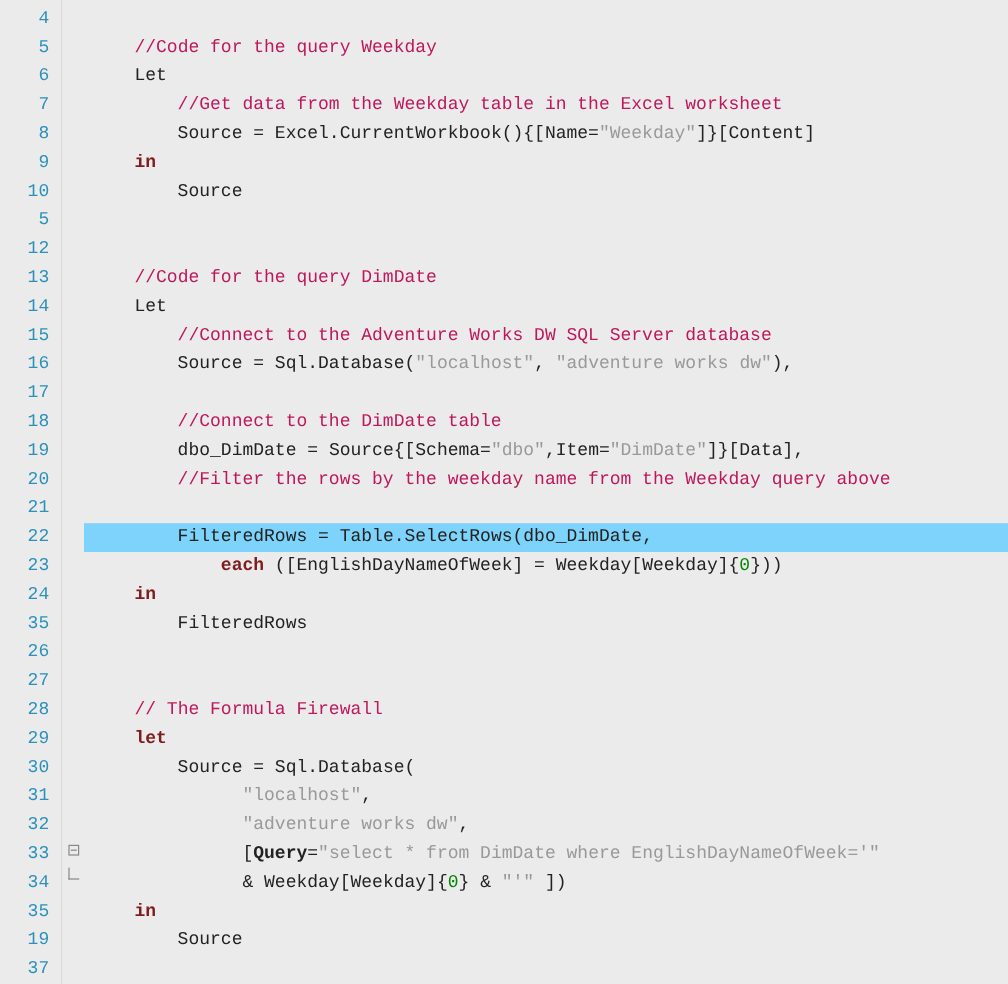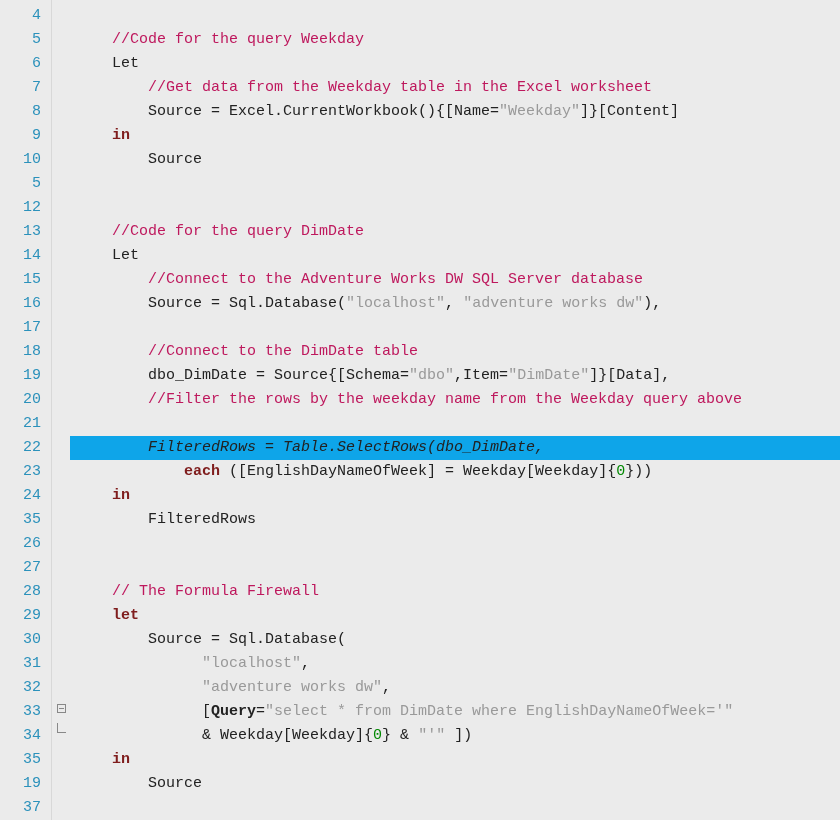--- a/index.html
+++ b/index.html
@@ -66,21 +66,21 @@
   }
   .code {
     flex: 1;
     padding-top: 4px;
     line-height: 24px;
     white-space: pre;
     color: #222;
     padding-left: 6px;
   }
   .code .line { height: 24px; }
-  .code .line.hl { background: #0ea5e9; margin-left: -6px; padding-left: 6px; font-style: italic; }
+  .code .line.hl { background: #7dd3fc; margin-left: -6px; padding-left: 6px; }
   .c  { color: #be185d; }   
   .kw { color: #7f1d1d; font-weight: bold; } 
   .id { color: #222; }      
   .op { color: #222; }
   .s  { color: #999999; }   
   .num{ color: #008800; }   
   .fb { font-weight: bold; }
 </style>
 </head>
 <body>

